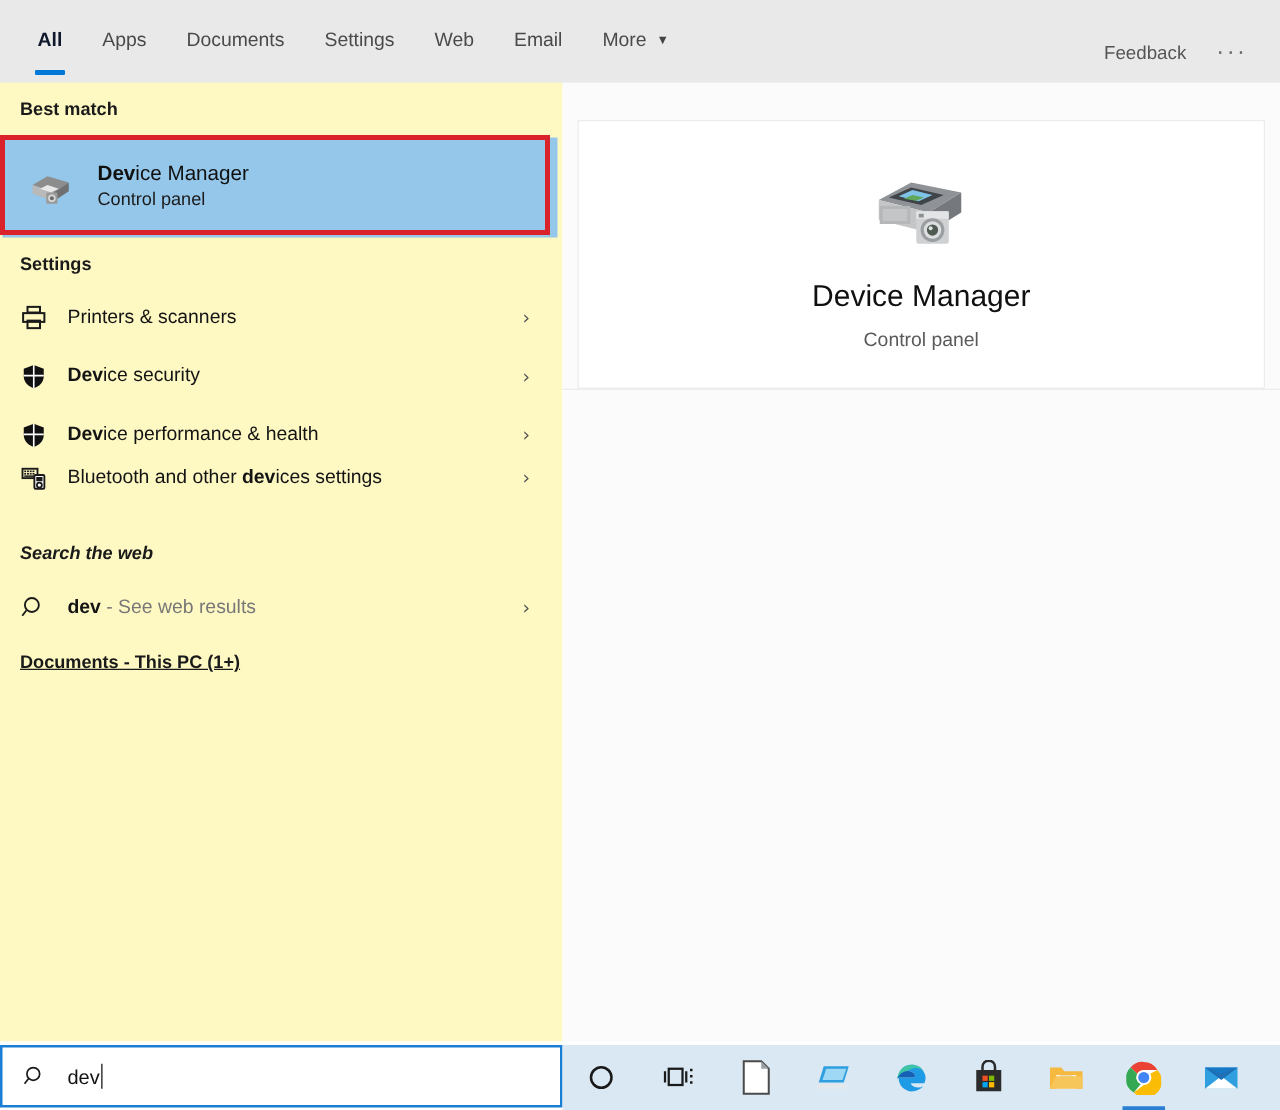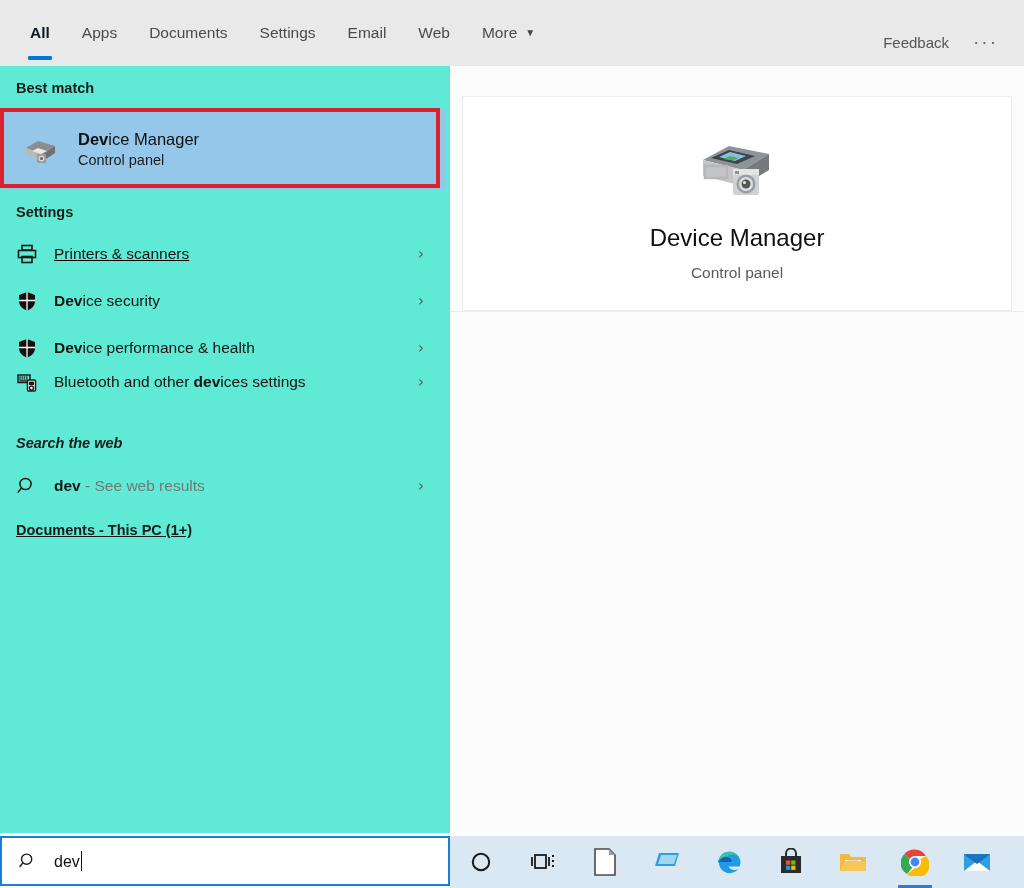--- a/index.html
+++ b/index.html
@@ -31,21 +31,21 @@
     background: #0078d7; border-radius: 1px;
   }
   .tab .caret { margin-left: 8px; font-size: 10px; color: #444; line-height: 1; }
   .header-right { position: absolute; right: 16px; top: 0; height: 84px; display: flex; align-items: center; }
   .feedback { font-size: 15px; color: #555; padding: 0 14px; }
   .ellipsis { font-size: 19px; color: #666; letter-spacing: 2px; padding: 0 10px; }
 
   
   .left-col {
     position: absolute; left: 0; top: 66px; width: 450px; height: 767px;
-    background: #5eead4;
+    background: #fef9c3;
   }
   .section-head {
     font-size: 14.5px; font-weight: bold; color: #1a1a1a;
     padding-left: 16px;
   }
   .sh-best   { position: absolute; top: 14px; }
   .sh-set    { position: absolute; top: 138px; }
   .sh-web    { position: absolute; top: 369px; font-style: italic; }
   .sh-docs   { position: absolute; top: 456px; text-decoration: underline; }
 
@@ -73,21 +73,21 @@
   }
   .row-icon { width: 26px; margin-left: 14px; margin-right: 14px; flex: none;
               display: flex; align-items: center; justify-content: center; }
   .row-label { font-size: 15.5px; color: #141414; white-space: nowrap; }
   .row-label b { font-weight: bold; }
   .row-label .muted { color: #777; }
   .chev {
     position: absolute; right: 26px; font-size: 15px; color: #555;
     font-family: "DejaVu Sans", sans-serif;
   }
-  .r1 { top: 168px; text-decoration: underline; } .r2 { top: 215px; } .r3 { top: 262px; } .r4 { top: 296px; }
+  .r1 { top: 168px; } .r2 { top: 215px; } .r3 { top: 262px; } .r4 { top: 296px; }
   .rweb { top: 400px; }
 
   
   .right-col {
     position: absolute; left: 450px; top: 66px; width: 574px; height: 767px;
     background: #fbfbfb;
   }
   .preview-card {
     position: absolute; left: 12px; top: 30px; width: 550px; height: 215px;
     background: #ffffff; border: 1px solid #ececec; box-sizing: border-box;
@@ -145,24 +145,24 @@
     <div class="tab">
       <span>Apps</span>
     </div>
     <div class="tab">
       <span>Documents</span>
     </div>
     <div class="tab">
       <span>Settings</span>
     </div>
     <div class="tab">
+      <span>Web</span>
+    </div>
+    <div class="tab">
       <span>Email</span>
-    </div>
-    <div class="tab">
-      <span>Web</span>
     </div>
     <div class="tab">
       <span>More</span>
       <span class="caret">▼</span>
     </div>
   </div>
   <div class="header-right">
     <div class="feedback">Feedback</div>
     <div class="ellipsis">···</div>
   </div>

